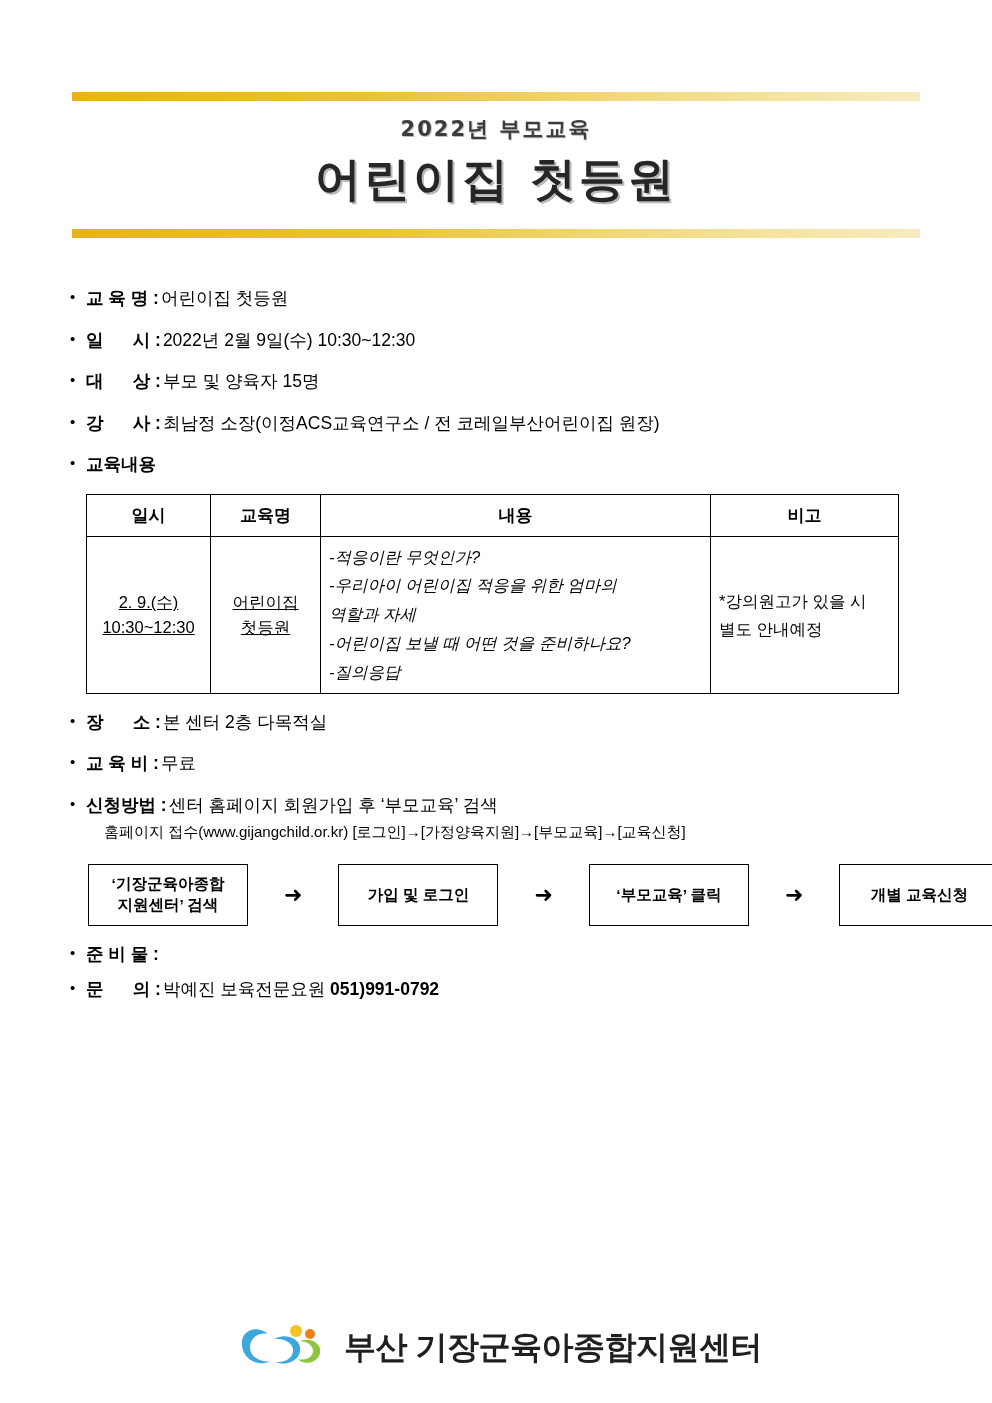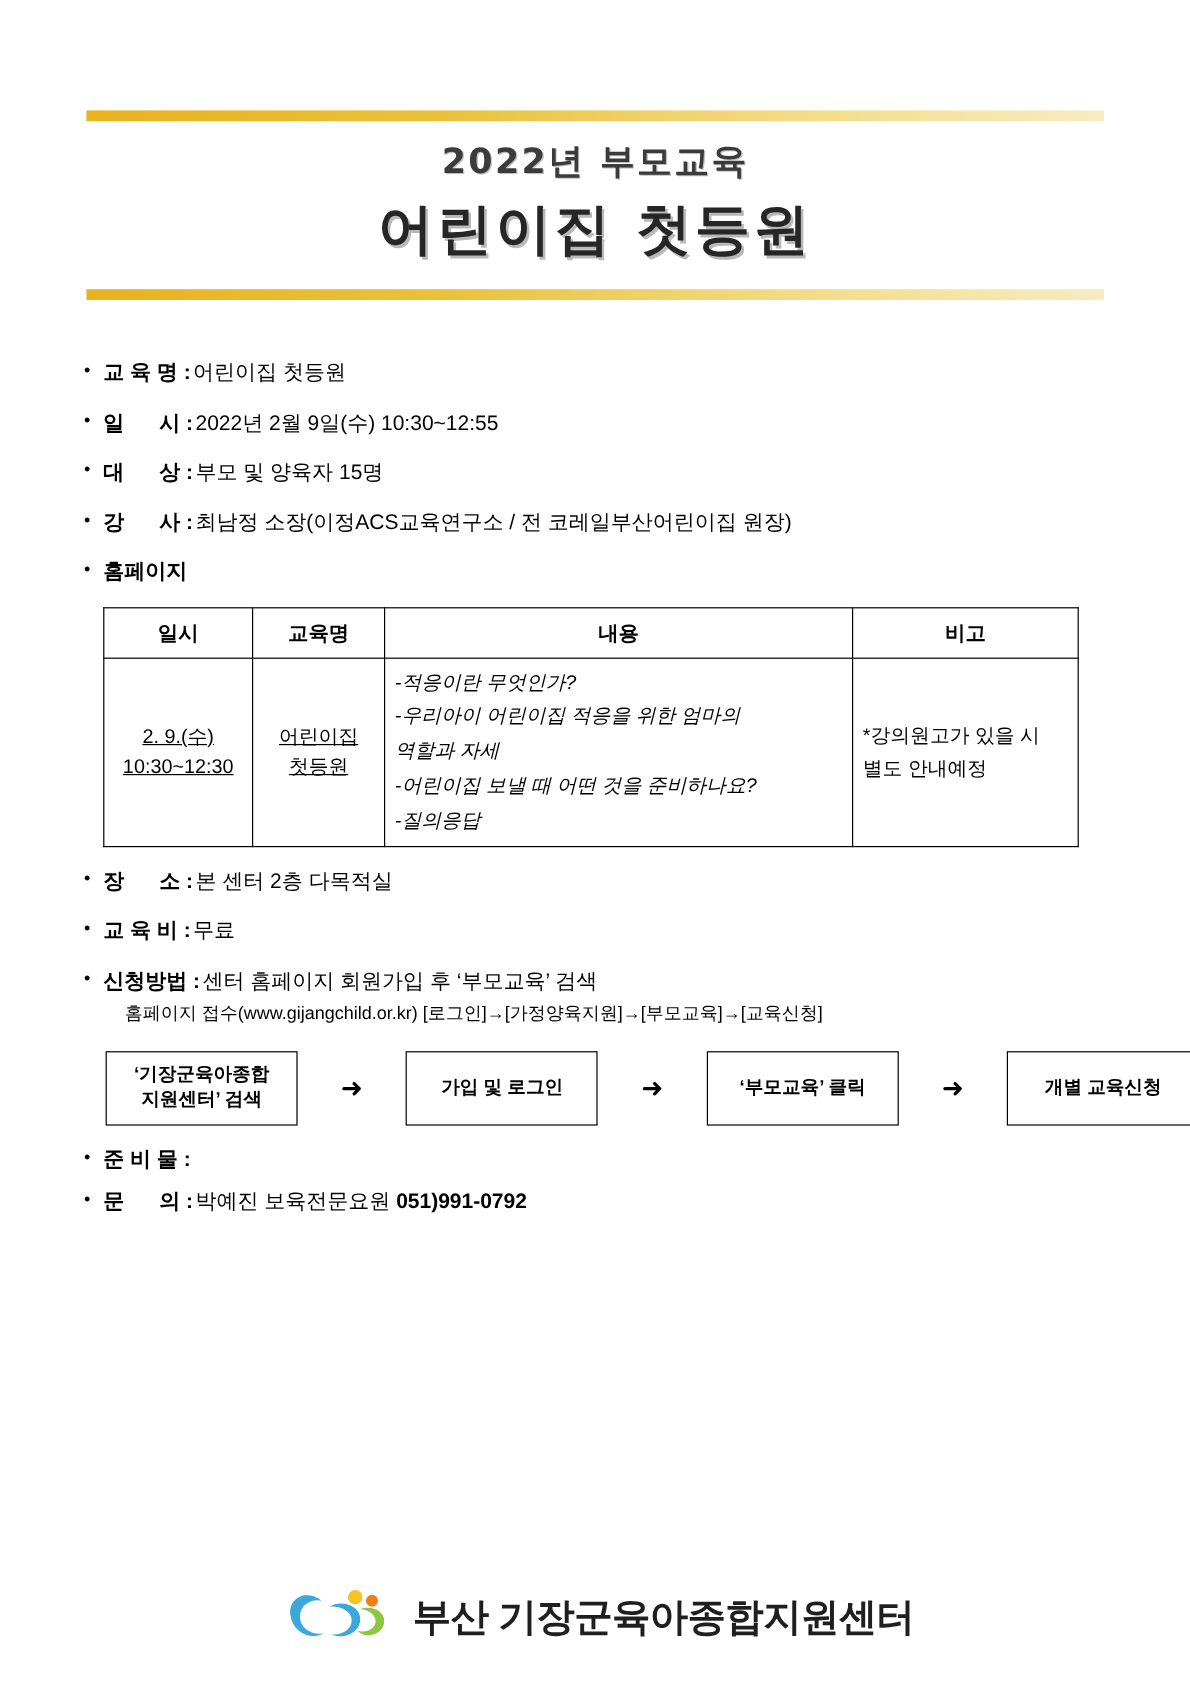--- a/index.html
+++ b/index.html
@@ -34,21 +34,21 @@
   }
   .rule.bottom {
     background: linear-gradient(to right, #e8b21e 0%, #e9c23a 35%, #f3dc86 70%, #f7ecc0 100%);
   }
   .header-inner {
     text-align: center;
     padding: 14px 0 8px 0;
   }
   .title-small {
     font-family: "DejaVu Sans", sans-serif;
-    font-size: 29px;
+    font-size: 21px;
     font-weight: bold;
     letter-spacing: 2px;
     color: #3b3b3b;
     text-shadow: 1px 1px 0 #bdbdbd;
     margin-bottom: 6px;
   }
   .title-big {
     font-family: "DejaVu Sans", sans-serif;
     font-size: 46px;
     font-weight: bold;
@@ -203,35 +203,35 @@
   <div class="content">
 
     <div class="info-row">
       <span class="bullet">•</span>
       <span class="label">교 육 명 :</span>
       <span class="value">어린이집 첫등원</span>
     </div>
     <div class="info-row">
       <span class="bullet">•</span>
       <span class="label">일      시 :</span>
-      <span class="value">2022년 2월 9일(수) 10:30~12:55</span>
+      <span class="value">2022년 2월 9일(수) 10:30~12:30</span>
     </div>
     <div class="info-row">
       <span class="bullet">•</span>
       <span class="label">대      상 :</span>
       <span class="value">부모 및 양육자 15명</span>
     </div>
     <div class="info-row">
       <span class="bullet">•</span>
       <span class="label">강      사 :</span>
       <span class="value">최남정 소장(이정ACS교육연구소 / 전 코레일부산어린이집 원장)</span>
     </div>
     <div class="info-row">
       <span class="bullet">•</span>
-      <span class="label">홈페이지</span>
+      <span class="label">교육내용</span>
     </div>
 
     <div class="table-wrap">
       <table class="edu">
         <colgroup>
           <col class="col-1">
             <col class="col-2">
             <col class="col-3">
             <col class="col-4">
         </colgroup>

